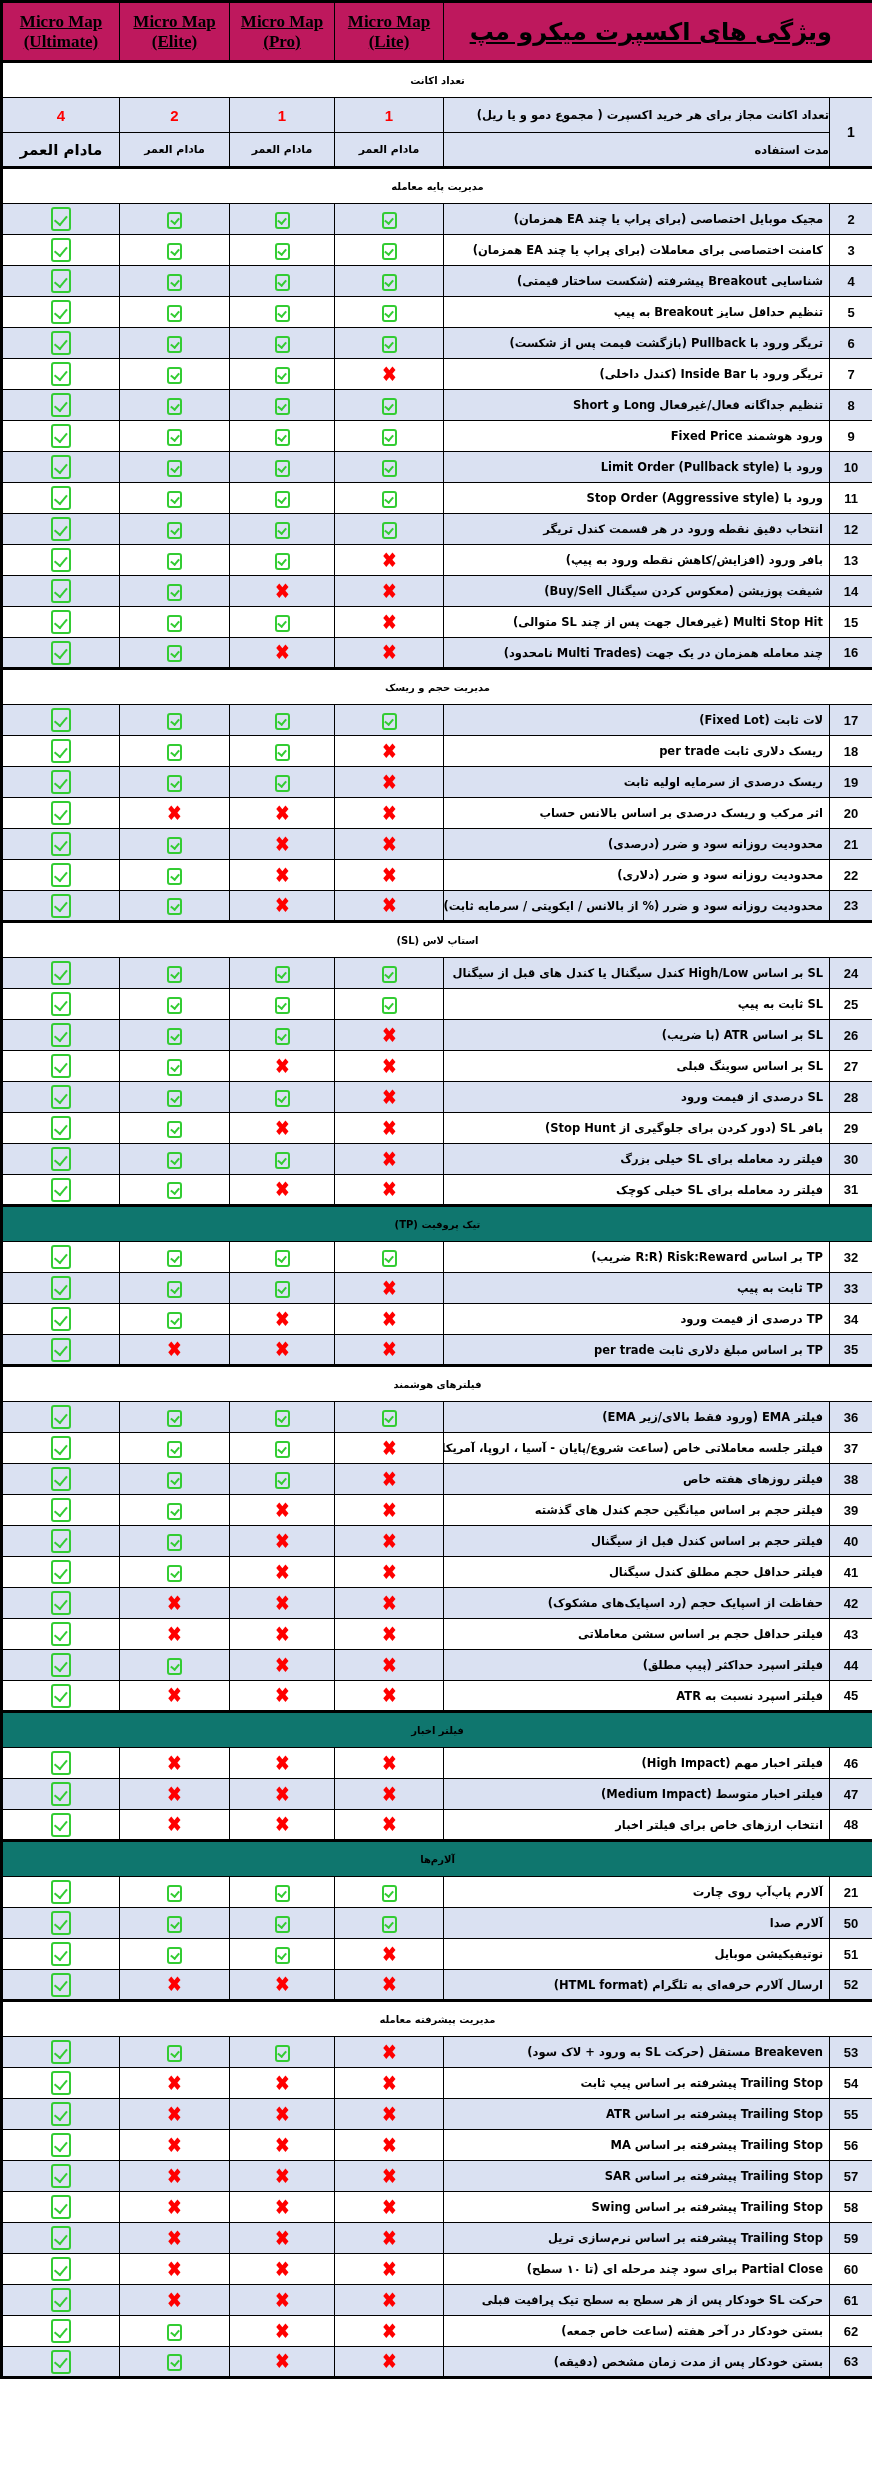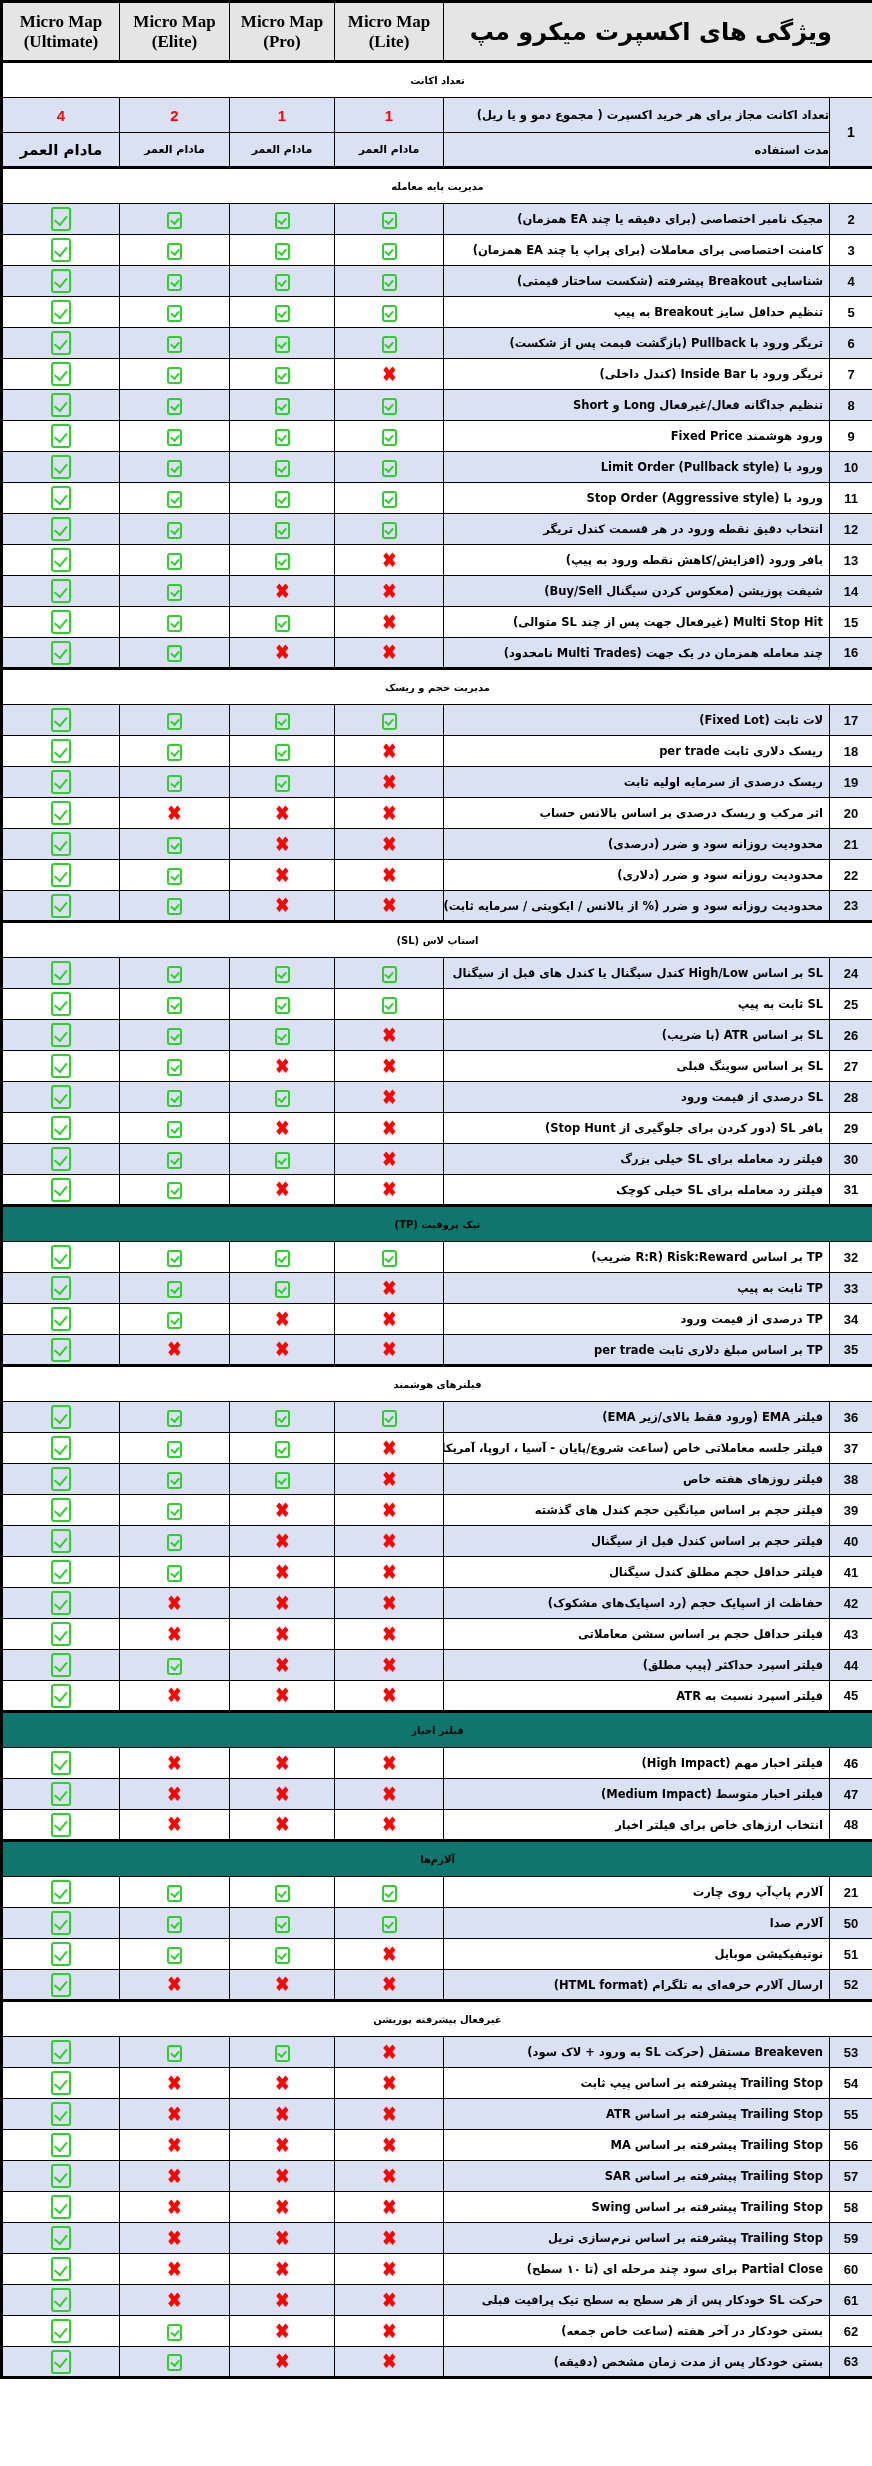--- a/index.html
+++ b/index.html
@@ -20,26 +20,27 @@
   }
   col.c-ult { width: 118px; }
   col.c-eli { width: 110px; }
   col.c-pro { width: 105px; }
   col.c-lite { width: 109px; }
   col.c-feat { width: 386px; }
   col.c-num { width: 44px; }
 
   tr.hdr th {
     height: 60px;
-    background: #e5e5e5;
+    background: #be185d;
     border-bottom: 3px solid #000;
     font-family: "Liberation Serif", serif;
     font-weight: bold;
     font-size: 17px;
     line-height: 20px;
+    text-decoration: underline;
   }
   tr.hdr th.title {
     font-family: "DejaVu Sans", sans-serif;
     font-size: 24px;
     font-weight: 900;
     direction: rtl;
     text-align: right;
     padding-right: 40px;
   }
   tr.sec td {
@@ -154,21 +155,21 @@
       <td class="feat">مدت استفاده</td>
     </tr>
   <tr class="sec white">
         <td colspan="6">مدیریت پایه معامله</td>
       </tr>
       <tr class="r blue">
         <td><span class="chk lg"></span></td>
         <td><span class="chk sm"></span></td>
         <td><span class="chk sm"></span></td>
         <td><span class="chk sm"></span></td>
-        <td class="feat">مجیک نامبر اختصاصی (برای دقیقه یا چند EA همزمان)</td>
+        <td class="feat">مجیک موبایل اختصاصی (برای پراپ یا چند EA همزمان)</td>
         <td class="num">2</td>
       </tr>
       <tr class="r white">
         <td><span class="chk lg"></span></td>
         <td><span class="chk sm"></span></td>
         <td><span class="chk sm"></span></td>
         <td><span class="chk sm"></span></td>
         <td class="feat">کامنت اختصاصی برای معاملات (برای پراپ یا چند EA همزمان)</td>
         <td class="num">3</td>
       </tr>
@@ -576,21 +577,21 @@
       </tr>
       <tr class="r blue">
         <td><span class="chk lg"></span></td>
         <td><span class="xmark">✖</span></td>
         <td><span class="xmark">✖</span></td>
         <td><span class="xmark">✖</span></td>
         <td class="feat">ارسال آلارم حرفه‌ای به تلگرام (HTML format)</td>
         <td class="num">52</td>
       </tr>
       <tr class="sec white">
-        <td colspan="6">غیرفعال پیشرفته پوزیشن</td>
+        <td colspan="6">مدیریت پیشرفته معامله</td>
       </tr>
       <tr class="r blue">
         <td><span class="chk lg"></span></td>
         <td><span class="chk sm"></span></td>
         <td><span class="chk sm"></span></td>
         <td><span class="xmark">✖</span></td>
         <td class="feat">Breakeven مستقل (حرکت SL به ورود + لاک سود)</td>
         <td class="num">53</td>
       </tr>
       <tr class="r white">

